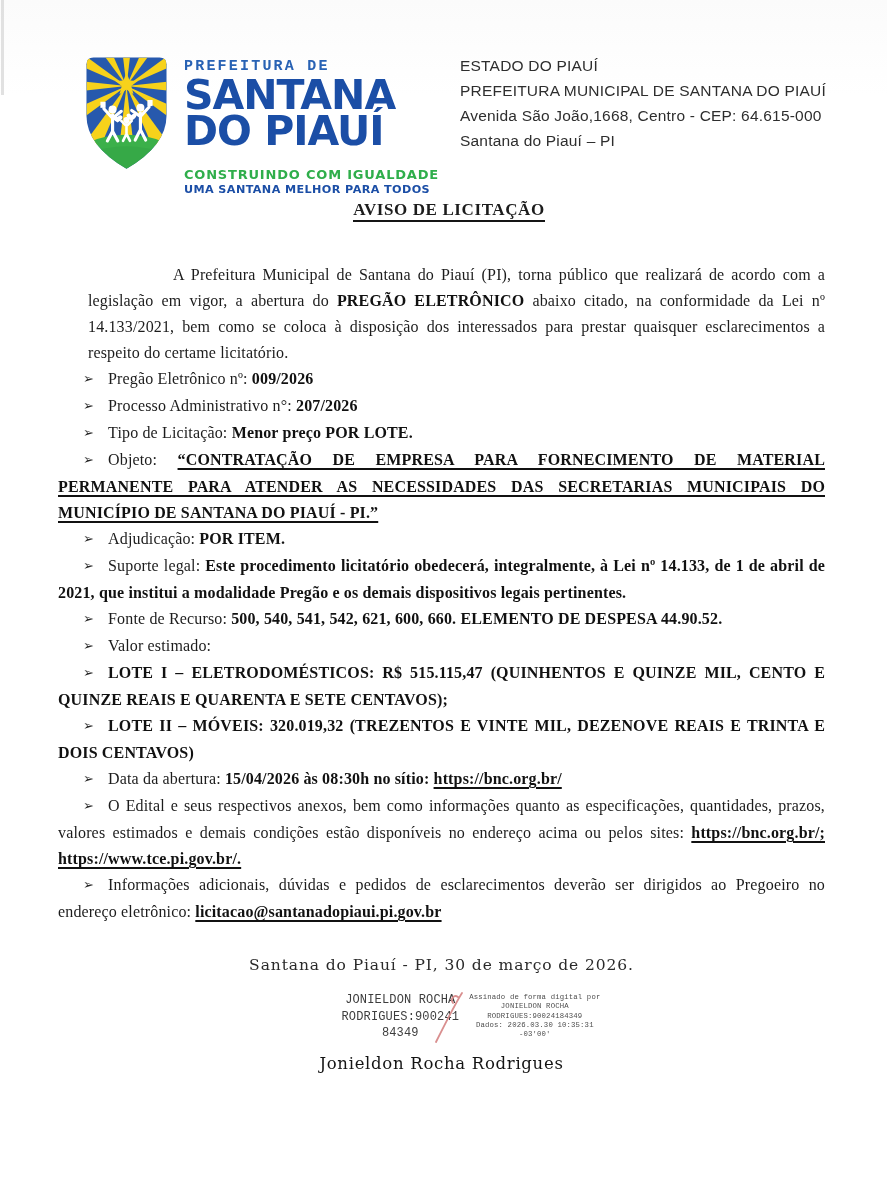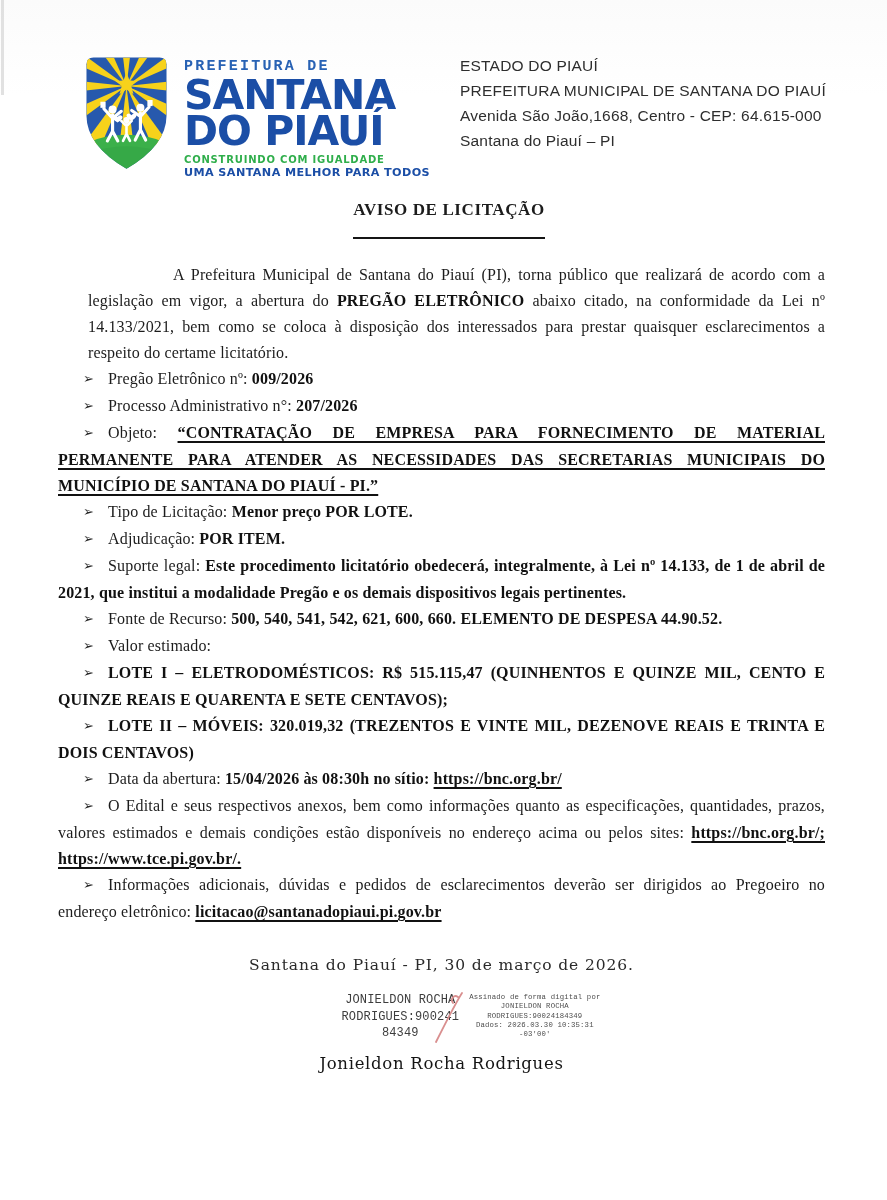--- a/index.html
+++ b/index.html
@@ -15,32 +15,32 @@
   .scan-edge{ position:absolute; left:1px; top:0; width:3px; height:95px; background:#d9d9d9; opacity:.8; }
 
   
   .hdr{ position:absolute; top:0; left:0; right:0; height:190px; }
   .seal{ position:absolute; left:83px; top:54px; width:87px; height:119px; }
   .wordmark{ position:absolute; left:184px; top:58px; width:280px;
              font-family:"DejaVu Sans", sans-serif; color:#1b4ea6; }
   .wm1{ font-size:15px; font-weight:700; letter-spacing:2.2px; color:#2862b4;font-family:Liberation Mono, monospace; }
   .wm2{ font-size:41px; font-weight:800; letter-spacing:-1px; line-height:37px; margin-top:2px; }
   .wm3{ font-size:41px; font-weight:800; letter-spacing:-1px; line-height:35px; }
-  .wm4{ font-size:10px; font-weight:700; letter-spacing:.8px; color:#2fae4b; margin-top:5px; }
+  .wm4{ font-size:13px; font-weight:700; letter-spacing:.8px; color:#2fae4b; margin-top:18px; }
   .wm5{ font-size:11.2px; font-weight:800; letter-spacing:.4px; color:#1b4ea6; margin-top:1px; }
   .hdr-right{ position:absolute; left:460px; top:53px;
               font-family:"Liberation Sans", sans-serif;
               font-size:15.5px; line-height:25px; color:#2e2e2e; letter-spacing:.2px; }
 
   
   .doc{ position:absolute; top:197px; left:58px; width:767px;
         font-size:16px; line-height:26px; letter-spacing:.15px;
         text-align:justify; color:#1c1c1c; }
   .title{ text-align:center; font-size:17px; font-weight:700; letter-spacing:.6px; }
-  .title span{ border-bottom:2px solid #151515; padding-bottom:18px;margin-left:15px; }
+  .title span{ border-bottom:2px solid #151515; padding-bottom:1px;margin-left:15px; }
   .intro{ margin:39px 0 0 30px; text-indent:85px; }
   .items{ margin-top:0; }
   .item{ text-indent:25px; }
   .blt{ display:inline-block; text-indent:0; margin-right:14px; font-family:"DejaVu Sans", sans-serif; font-size:13px; color:#262626; transform:translateY(-1px); }
   b{ font-weight:700; color:#111; }
   .ul{ text-decoration:underline; text-decoration-thickness:1.5px; text-underline-offset:3px; }
 
   
   .dateline{ margin-top:27px; text-align:center; text-indent:0;
              font-family:"DejaVu Serif", serif; font-size:15.5px; letter-spacing:.9px; color:#2a2a2a; }
@@ -118,22 +118,22 @@
   </header>
 
   <main class="doc">
     <h1 class="title"><span>AVISO DE LICITAÇÃO</span></h1>
 
     <p class="intro"><span>A Prefeitura Municipal de Santana do Piauí (PI), torna público que realizará de acordo com a legislação em vigor, a abertura do </span><b>PREGÃO ELETRÔNICO</b><span> abaixo citado, na conformidade da Lei nº 14.133/2021, bem como se coloca à disposição dos interessados para prestar quaisquer esclarecimentos a respeito do certame licitatório.</span></p>
 
     <div class="items">
       <p class="item"><span class="blt">➢</span><span>Pregão Eletrônico nº: </span><b>009/2026</b></p>
       <p class="item"><span class="blt">➢</span><span>Processo Administrativo n°: </span><b>207/2026</b></p>
+      <p class="item"><span class="blt">➢</span><span>Tipo de Licitação: </span><b>Menor preço POR LOTE.</b></p>
       <p class="item"><span class="blt">➢</span><span>Objeto: </span><b class="ul">“CONTRATAÇÃO DE EMPRESA PARA FORNECIMENTO DE MATERIAL PERMANENTE PARA ATENDER AS NECESSIDADES DAS SECRETARIAS MUNICIPAIS DO MUNICÍPIO DE SANTANA DO PIAUÍ - PI.”</b></p>
-      <p class="item"><span class="blt">➢</span><span>Tipo de Licitação: </span><b>Menor preço POR LOTE.</b></p>
       <p class="item"><span class="blt">➢</span><span>Adjudicação: </span><b>POR ITEM.</b></p>
       <p class="item"><span class="blt">➢</span><span>Suporte legal: </span><b>Este procedimento licitatório obedecerá, integralmente, à Lei nº 14.133, de 1 de abril de 2021, que institui a modalidade Pregão e os demais dispositivos legais pertinentes.</b></p>
       <p class="item"><span class="blt">➢</span><span>Fonte de Recurso: </span><b>500, 540, 541, 542, 621, 600, 660. ELEMENTO DE DESPESA 44.90.52.</b></p>
       <p class="item"><span class="blt">➢</span><span>Valor estimado:</span></p>
       <p class="item"><span class="blt">➢</span><b>LOTE I – ELETRODOMÉSTICOS: R$ 515.115,47 (QUINHENTOS E QUINZE MIL, CENTO E QUINZE REAIS E QUARENTA E SETE CENTAVOS);</b></p>
       <p class="item"><span class="blt">➢</span><b>LOTE II – MÓVEIS: 320.019,32 (TREZENTOS E VINTE MIL, DEZENOVE REAIS E TRINTA E DOIS CENTAVOS)</b></p>
       <p class="item"><span class="blt">➢</span><span>Data da abertura: </span><b>15/04/2026 às 08:30h no sítio: </b><b class="ul">https://bnc.org.br/</b></p>
       <p class="item"><span class="blt">➢</span><span>O Edital e seus respectivos anexos, bem como informações quanto as especificações, quantidades, prazos, valores estimados e demais condições estão disponíveis no endereço acima ou pelos sites:  </span><b class="ul">https://bnc.org.br/; https://www.tce.pi.gov.br/.</b></p>
       <p class="item"><span class="blt">➢</span><span>Informações adicionais, dúvidas e pedidos de esclarecimentos deverão ser dirigidos ao Pregoeiro no endereço eletrônico: </span><b class="ul">licitacao@santanadopiaui.pi.gov.br</b></p>
     </div>

